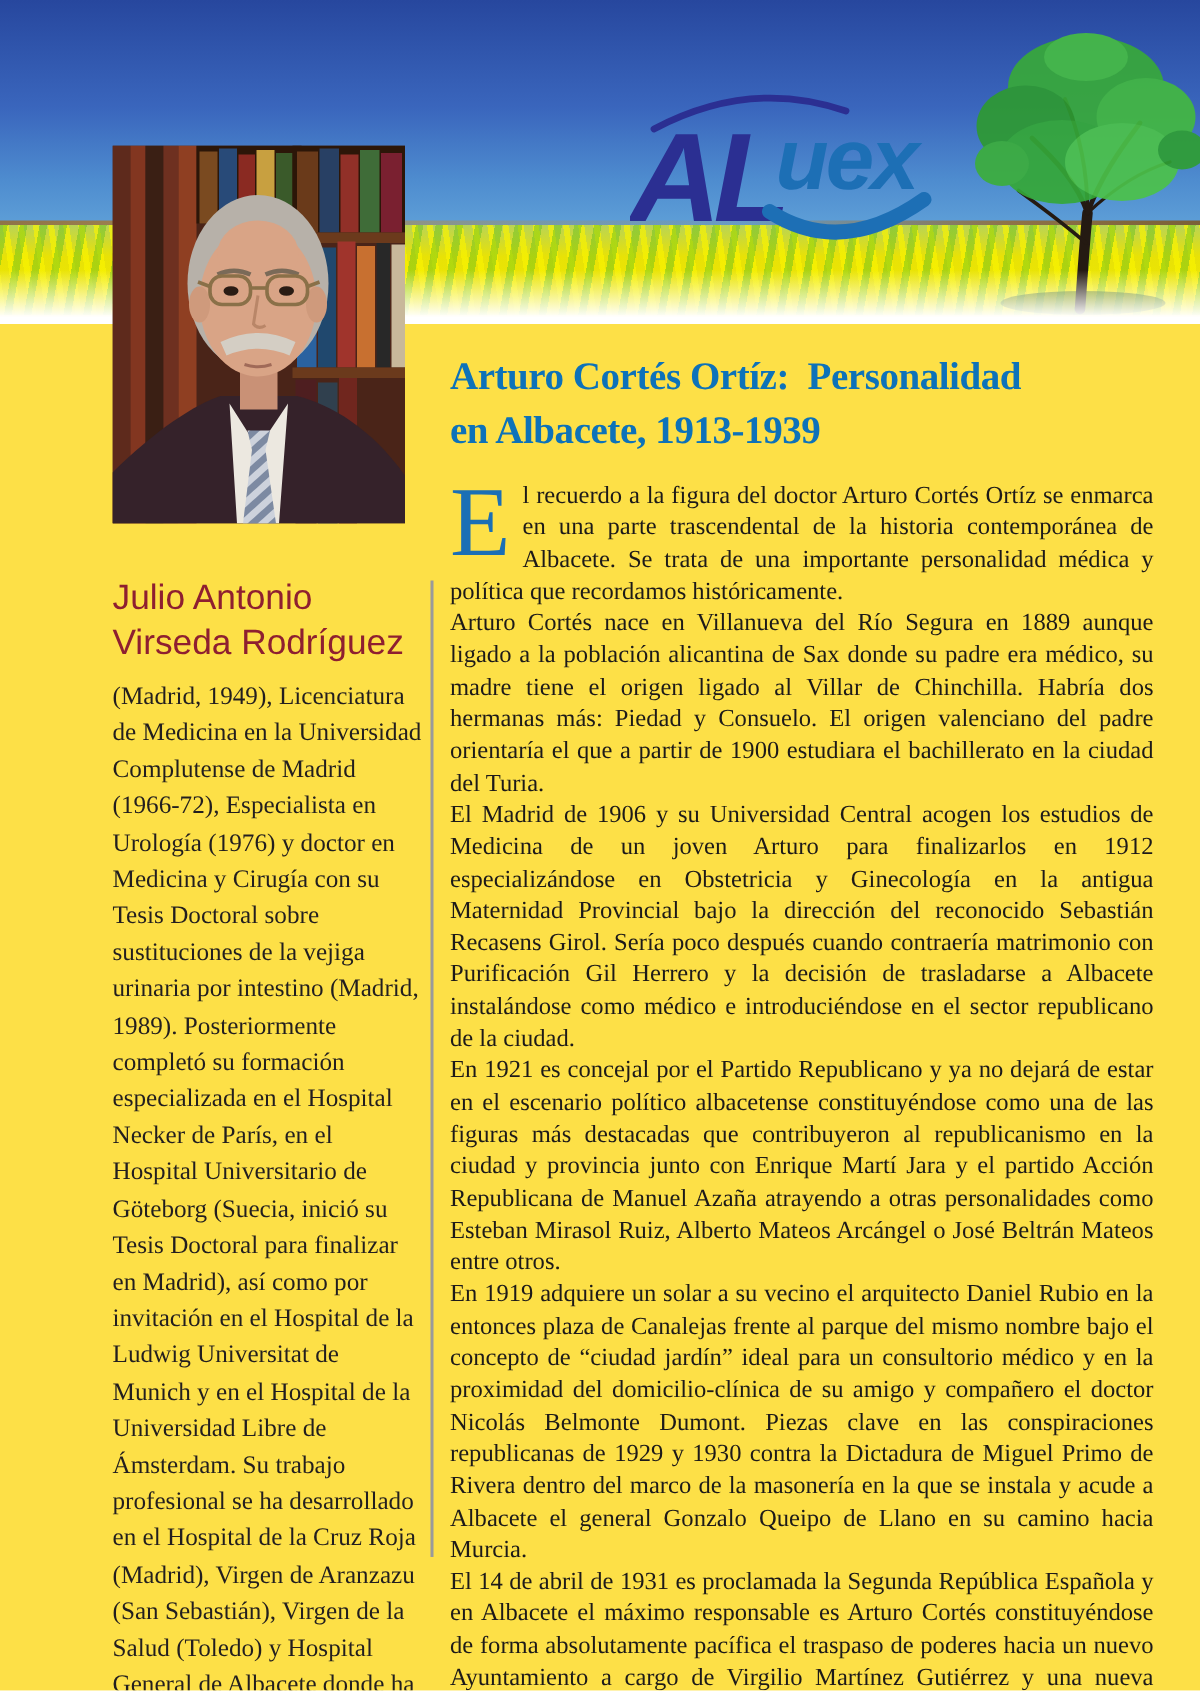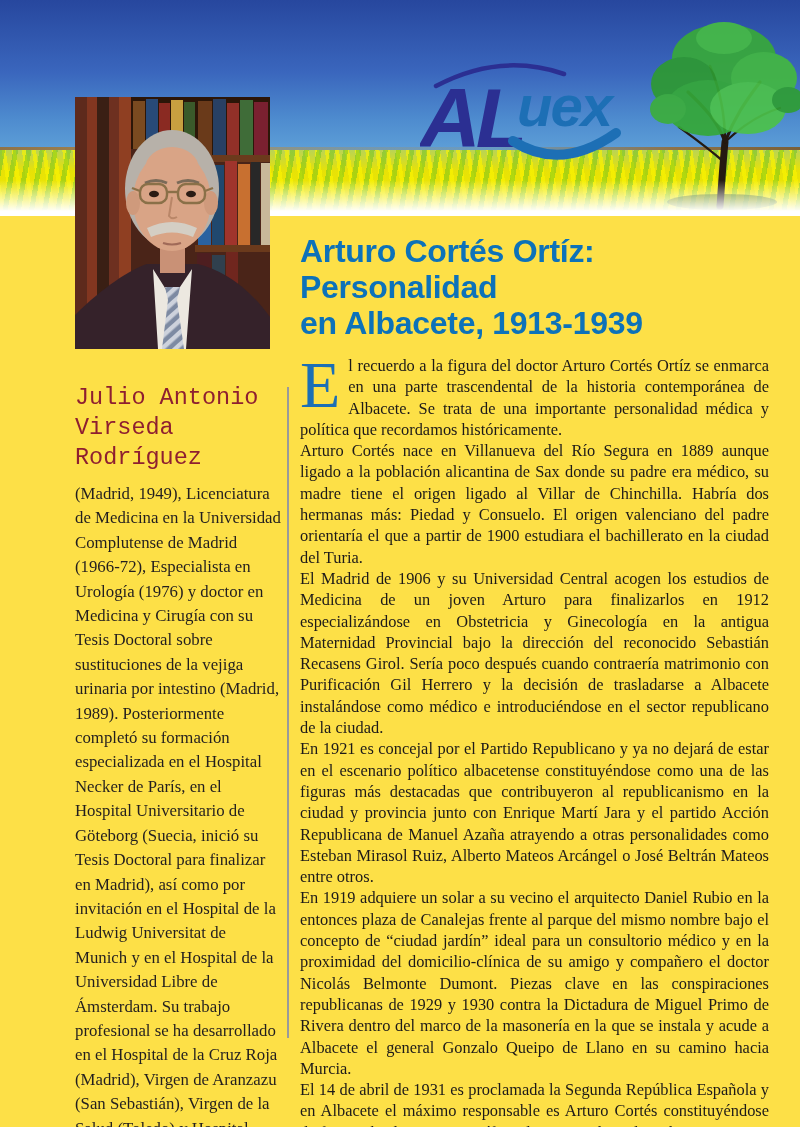--- a/index.html
+++ b/index.html
@@ -20,29 +20,29 @@
   .banner-fade{position:absolute;left:0;top:180px;width:800px;height:36px;
                background:linear-gradient(180deg,rgba(255,255,255,0) 0%,#ffffff 88%);}
   .tree{position:absolute;left:650px;top:14px;width:150px;height:196px;}
   .logo{position:absolute;left:420px;top:50px;width:218px;height:120px;}
 
   
   .portrait{position:absolute;left:75px;top:97px;width:195px;height:252px;}
 
   
   .sidebar{position:absolute;left:75px;top:383px;width:206px;}
-  .author{font-family:Liberation Mono, monospace;font-weight:400;font-size:23.5px;line-height:30px;
+  .author{font-family:Liberation Sans, sans-serif;font-weight:400;font-size:23.5px;line-height:30px;
           color:#8e1f30;margin:0 0 9px 0;white-space:pre-line;}
   .bio{font-size:16.8px;line-height:24.4px;color:#221e1f;margin:0;text-align:left;}
 
   .divider{position:absolute;left:287px;top:387px;width:1.5px;height:651px;background:#9a9a9a;}
 
   
   .main{position:absolute;left:300px;top:233px;width:469px;}
-  .title{font-family:Liberation Sans, sans-serif;font-weight:bold;font-size:32px;line-height:36px;
+  .title{font-family:Liberation Serif, serif;font-weight:bold;font-size:26px;line-height:36px;
          letter-spacing:-.3px;color:#0d72b9;margin:0 0 14px 0;}
   .title span{display:block;white-space:pre-wrap;}
   .body p{margin:0;text-align:justify;font-size:16.4px;line-height:21.3px;color:#1d1a19;}
   .dropcap{float:left;font-family:"Liberation Serif",serif;font-size:66px;line-height:53px;
            color:#1b6fb5;padding:3px 8px 0 0;}
 </style>
 </head>
 <body>
 
 <div class="page">

